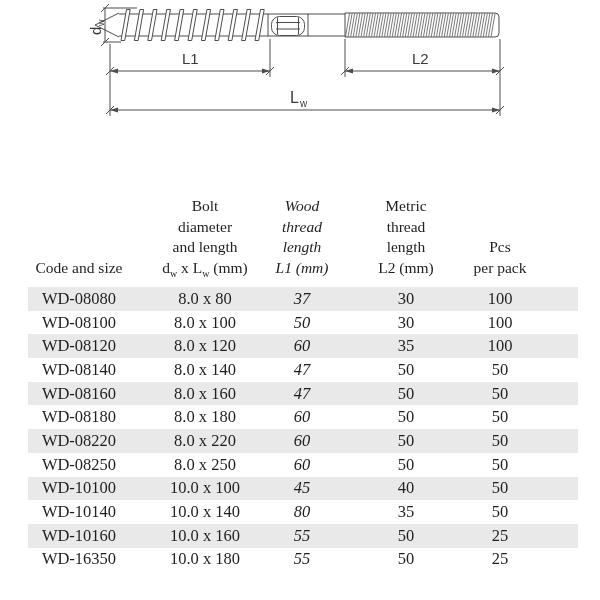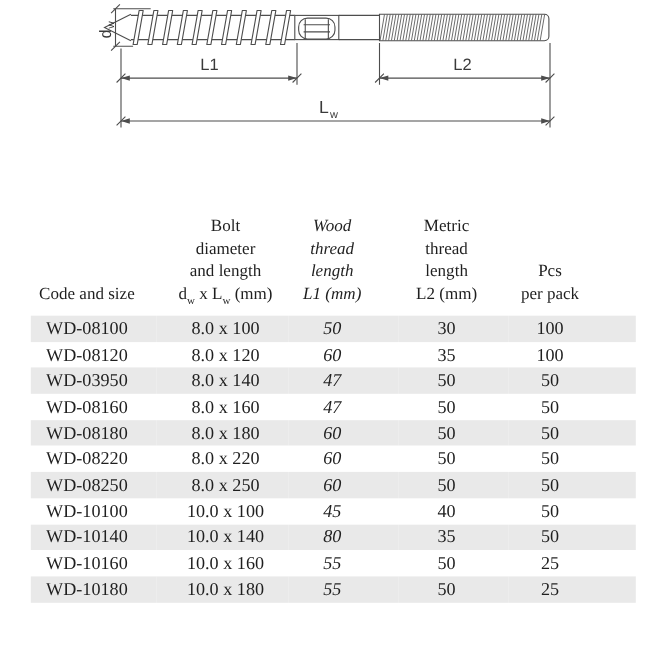--- a/index.html
+++ b/index.html
@@ -201,35 +201,42 @@
         <div>L2 (mm)</div>
       </th>
       <th>
         <div>Pcs</div>
         <div>per pack</div>
       </th>
     </tr>
   </thead>
   <tbody>
     <tr>
+        <td>WD-08080</td>
+        <td>8.0 x 80</td>
+        <td>37</td>
+        <td>30</td>
+        <td>100</td>
+      </tr>
+    <tr>
         <td>WD-08100</td>
         <td>8.0 x 100</td>
         <td>50</td>
         <td>30</td>
         <td>100</td>
       </tr>
     <tr>
         <td>WD-08120</td>
         <td>8.0 x 120</td>
         <td>60</td>
         <td>35</td>
         <td>100</td>
       </tr>
     <tr>
-        <td>WD-03950</td>
+        <td>WD-08140</td>
         <td>8.0 x 140</td>
         <td>47</td>
         <td>50</td>
         <td>50</td>
       </tr>
     <tr>
         <td>WD-08160</td>
         <td>8.0 x 160</td>
         <td>47</td>
         <td>50</td>
@@ -271,20 +278,20 @@
         <td>50</td>
       </tr>
     <tr>
         <td>WD-10160</td>
         <td>10.0 x 160</td>
         <td>55</td>
         <td>50</td>
         <td>25</td>
       </tr>
     <tr>
-        <td>WD-10180</td>
+        <td>WD-16350</td>
         <td>10.0 x 180</td>
         <td>55</td>
         <td>50</td>
         <td>25</td>
       </tr>
   </tbody>
 </table>
 
 </body></html>

